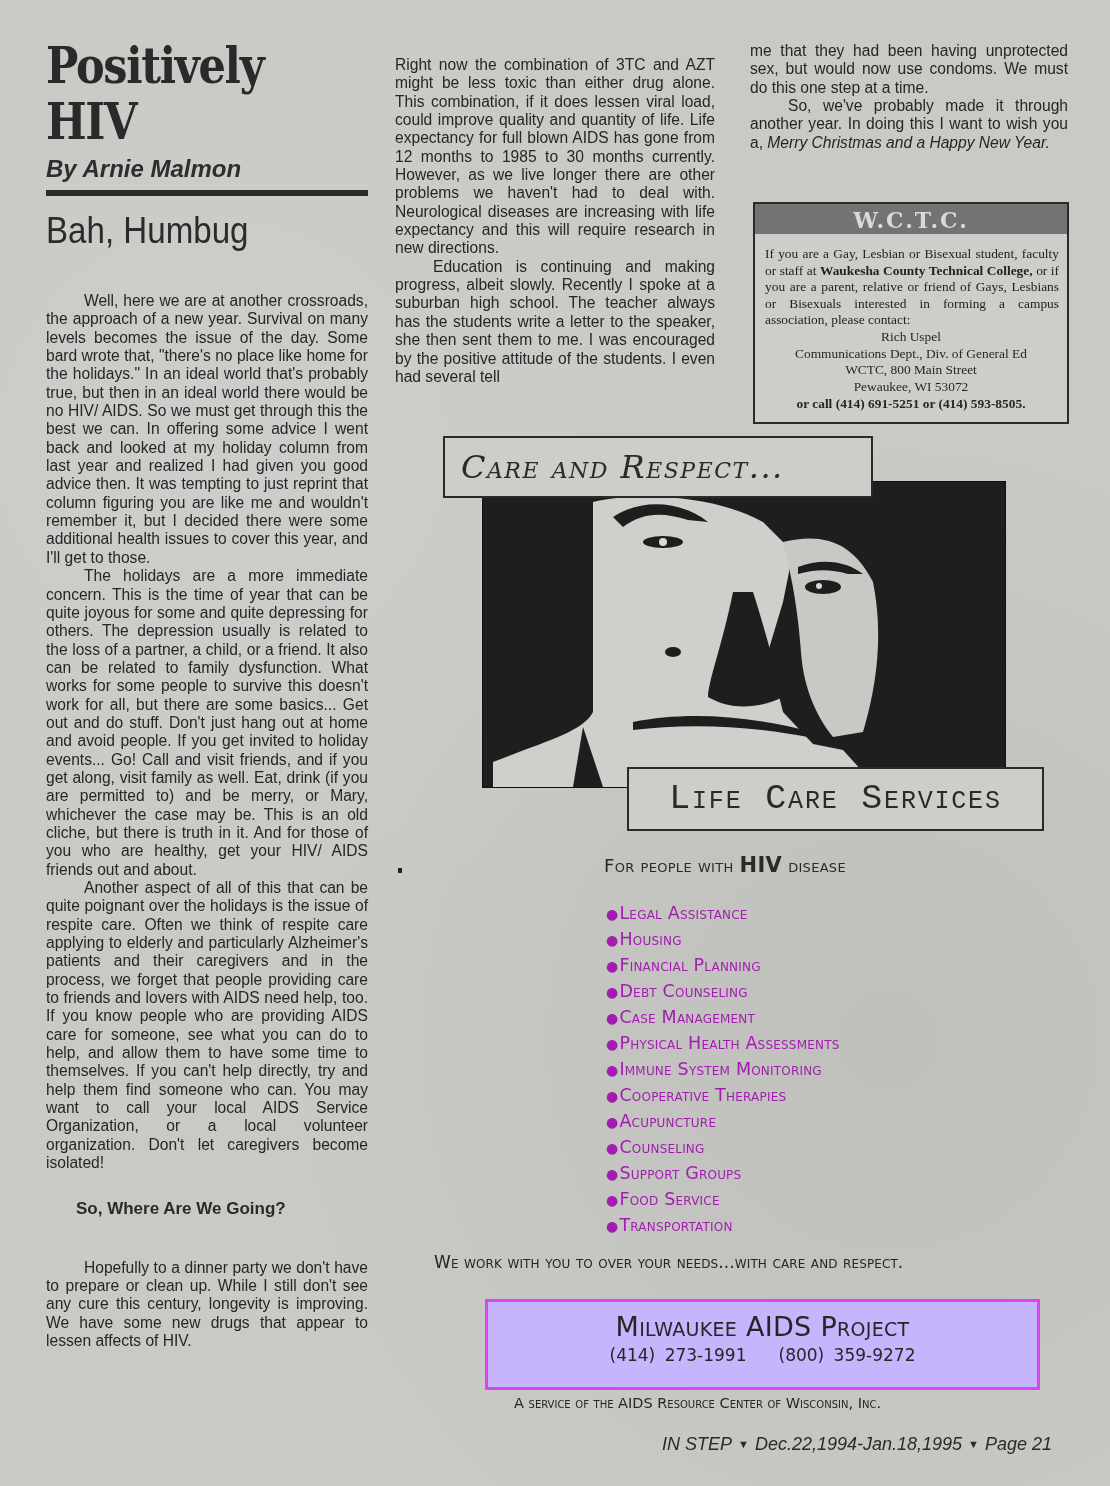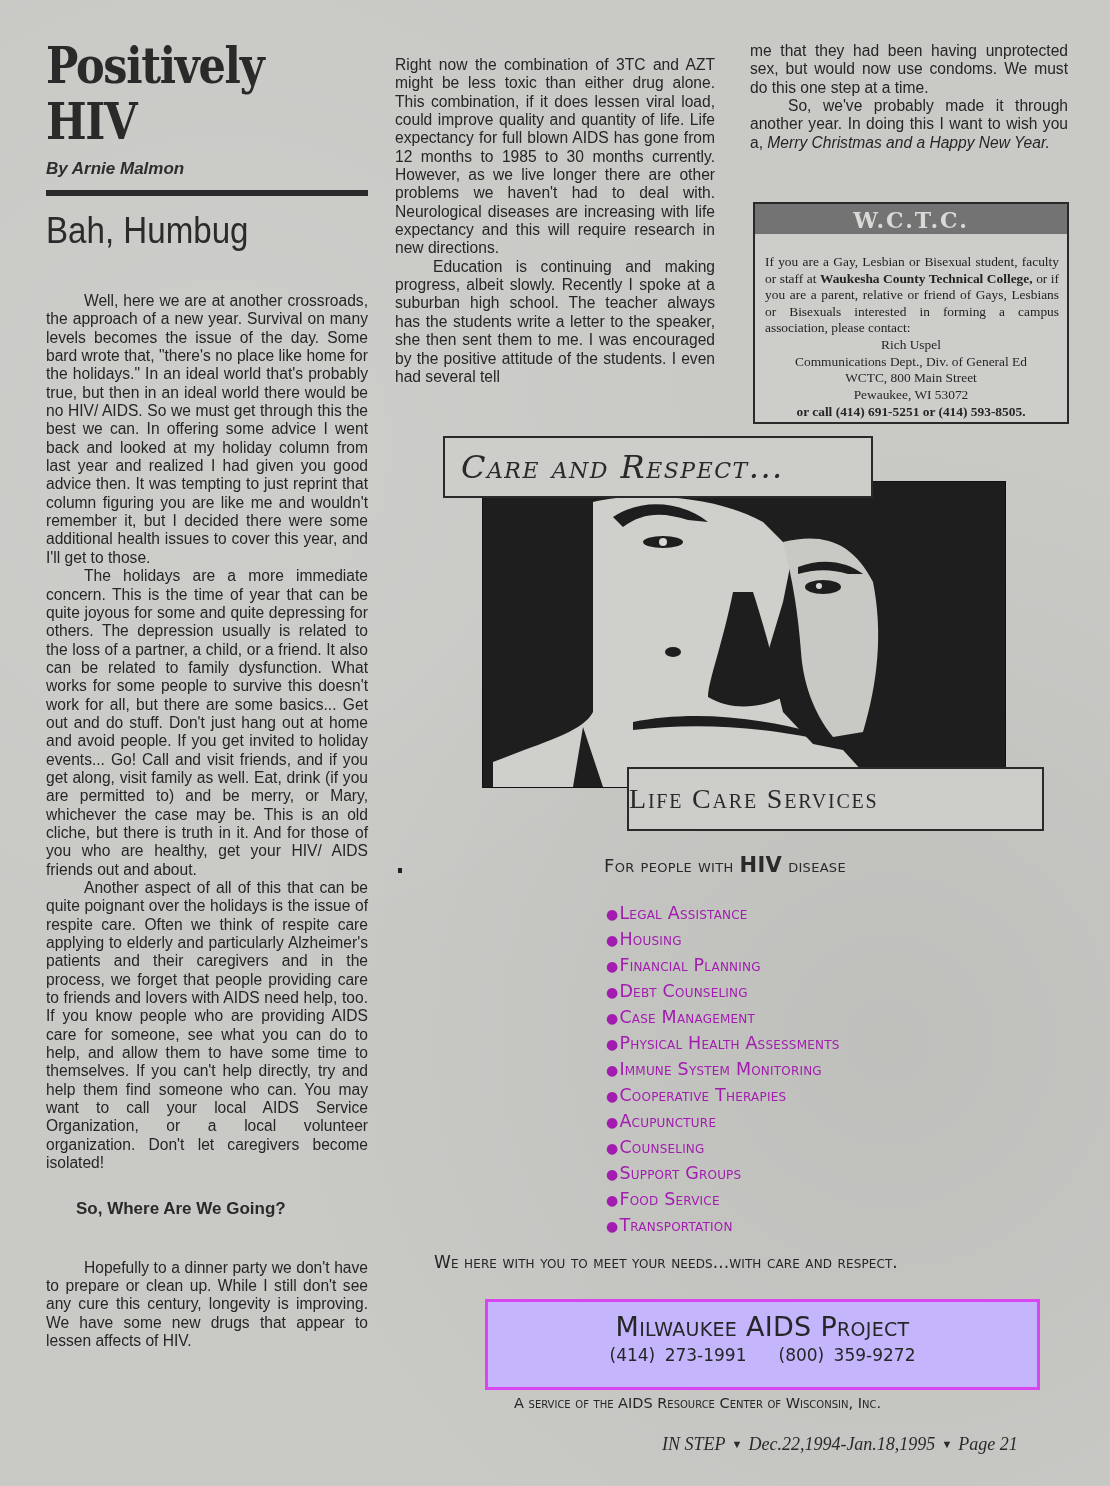--- a/index.html
+++ b/index.html
@@ -18,21 +18,21 @@
   
   .col1 { position: absolute; left: 46px; top: 38px; width: 322px; }
   .kicker {
     font-family: "DejaVu Serif", serif; font-weight: 900; font-size: 50px;
     line-height: 56px; color: #2a2a2a; letter-spacing: -1.5px;
     transform: scaleX(0.86); transform-origin: left;
     margin: 0;
   }
   .byline {
     font-family: "Liberation Sans", sans-serif; font-style: italic; font-weight: bold;
-    font-size: 17px; color: #2e2e2e; margin-top: 6px; line-height: 26px;
+    font-size: 24px; color: #2e2e2e; margin-top: 6px; line-height: 26px;
   }
   .rule { height: 6px; background: #2b2b2b; margin-top: 8px; width: 322px; }
   .headline {
     font-family: "Liberation Sans", sans-serif; font-size: 36px; color: #2b2b2b;
     margin-top: 14px; line-height: 42px; transform: scaleX(0.92); transform-origin: left;
   }
   .body-text {
     font-family: "Liberation Sans", sans-serif; font-size: 15.6px; line-height: 18.35px;
     text-align: justify; color: #262626;
   }
@@ -56,21 +56,21 @@
     position: absolute; left: 753px; top: 202px; width: 312px; height: 218px;
     border: 2px solid #2a2a2a; background: #cdcdca;
   }
   .wctc-title {
     background: #737373; color: #d9d9d6; text-align: center;
     font-family: "DejaVu Serif", serif; font-size: 22px; letter-spacing: 2px;
     height: 30px; line-height: 32px; font-weight: bold;
   }
   .wctc-body {
     font-family: "Liberation Serif", serif; font-size: 13.4px; line-height: 16.6px;
-    padding: 20px 8px 0 10px; text-align: justify; color: #222;
+    padding: 12px 8px 0 10px; text-align: justify; color: #222;
   }
   .wctc-body b { font-weight: bold; }
   .wctc-center { text-align: center; font-family: "Liberation Serif", serif; font-size: 13.4px; line-height: 16.6px; }
   .wctc-call { text-align: center; font-family: "Liberation Serif", serif; font-size: 13.4px; font-weight: bold; line-height: 17px; }
 
   
   .photo {
     position: absolute; left: 482px; top: 481px; width: 522px; height: 305px;
     background: #1f1f1f; overflow: hidden; border: 1px solid #111;
   }
@@ -82,22 +82,22 @@
     font-family: "DejaVu Serif", serif; font-size: 32px; line-height: 58px;
     padding-left: 16px; color: #2a2a2a; font-variant: small-caps; letter-spacing: 1.5px;
     white-space: nowrap;
     font-style: italic;
   }
   .life-box {
     position: absolute; left: 627px; top: 767px; width: 413px; height: 60px;
     border: 2px solid #2a2a2a; background: #cdcdca;
   }
   .life-text {
-    font-family: Liberation Serif, serif; font-size: 28px; line-height: 60px;
-    color: #2a2a2a; font-variant: small-caps; letter-spacing: 1.8px;
+    font-family: Liberation Mono, monospace; font-size: 35px; line-height: 60px;
+    text-align: center; color: #2a2a2a; font-variant: small-caps; letter-spacing: 1.8px;
     white-space: nowrap;
   }
   .for-people {
     position: absolute; left: 604px; top: 853px;
     font-family: "DejaVu Sans", sans-serif; font-size: 18px; font-variant: small-caps;
     color: #2a2a2a; letter-spacing: 0.3px;
   }
   .for-people b { font-size: 21px; font-variant: normal; }
   .services {
     position: absolute; left: 606px; top: 901px; margin: 0; padding: 0; list-style: none;
@@ -128,21 +128,21 @@
   .service-of {
     position: absolute; left: 514px; top: 1395px;
     font-family: "DejaVu Sans", sans-serif; font-size: 14.5px; font-variant: small-caps;
     color: #262626; white-space: nowrap;
   }
   .stray-dot {
     position: absolute; left: 398px; top: 868px; width: 4px; height: 5px; background: #222;
   }
   .footer {
     position: absolute; left: 662px; top: 1434px;
-    font-family: Liberation Serif, serif; font-style: italic; font-size: 18px;
+    font-family: Liberation Sans, sans-serif; font-style: italic; font-size: 18px;
     color: #2a2a2a; white-space: nowrap; text-align: right;
   }
   .footer .tri { font-style: normal; font-size: 11px; margin: 0 6px; position: relative; top: -2px; }
 </style>
 </head>
 <body>
 
 <div class="page">
 
   <div class="col1">
@@ -232,21 +232,21 @@
     <li><span class="bullet">●</span><span>Physical Health Assessments</span></li>
     <li><span class="bullet">●</span><span>Immune System Monitoring</span></li>
     <li><span class="bullet">●</span><span>Cooperative Therapies</span></li>
     <li><span class="bullet">●</span><span>Acupuncture</span></li>
     <li><span class="bullet">●</span><span>Counseling</span></li>
     <li><span class="bullet">●</span><span>Support Groups</span></li>
     <li><span class="bullet">●</span><span>Food Service</span></li>
     <li><span class="bullet">●</span><span>Transportation</span></li>
   </ul>
 
-  <div class="tagline">We here with you to meet your needs...with care and respect.</div>
+  <div class="tagline">We work with you to over your needs...with care and respect.</div>
 
   <div class="map-box">
     <div class="map-name">Milwaukee AIDS Project</div>
     <div class="map-phones"><span>(414) 273-1991</span><span>(800) 359-9272</span></div>
   </div>
 
   <div class="service-of">A service of the AIDS Resource Center of Wisconsin, Inc.</div>
 
   <div class="footer"><span>IN STEP</span><span class="tri">▼</span><span>Dec.22,1994-Jan.18,1995</span><span class="tri">▼</span><span>Page 21</span></div>
 

